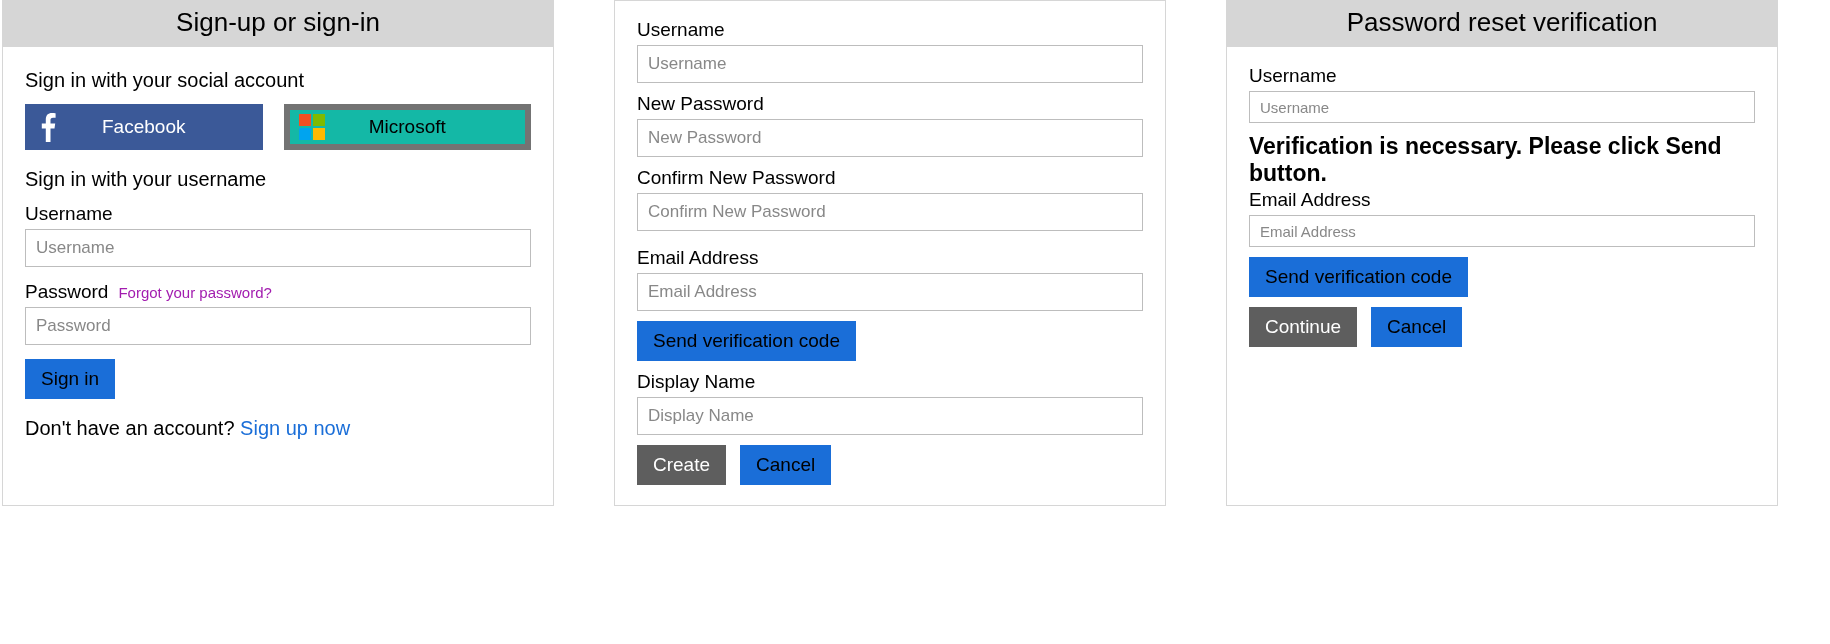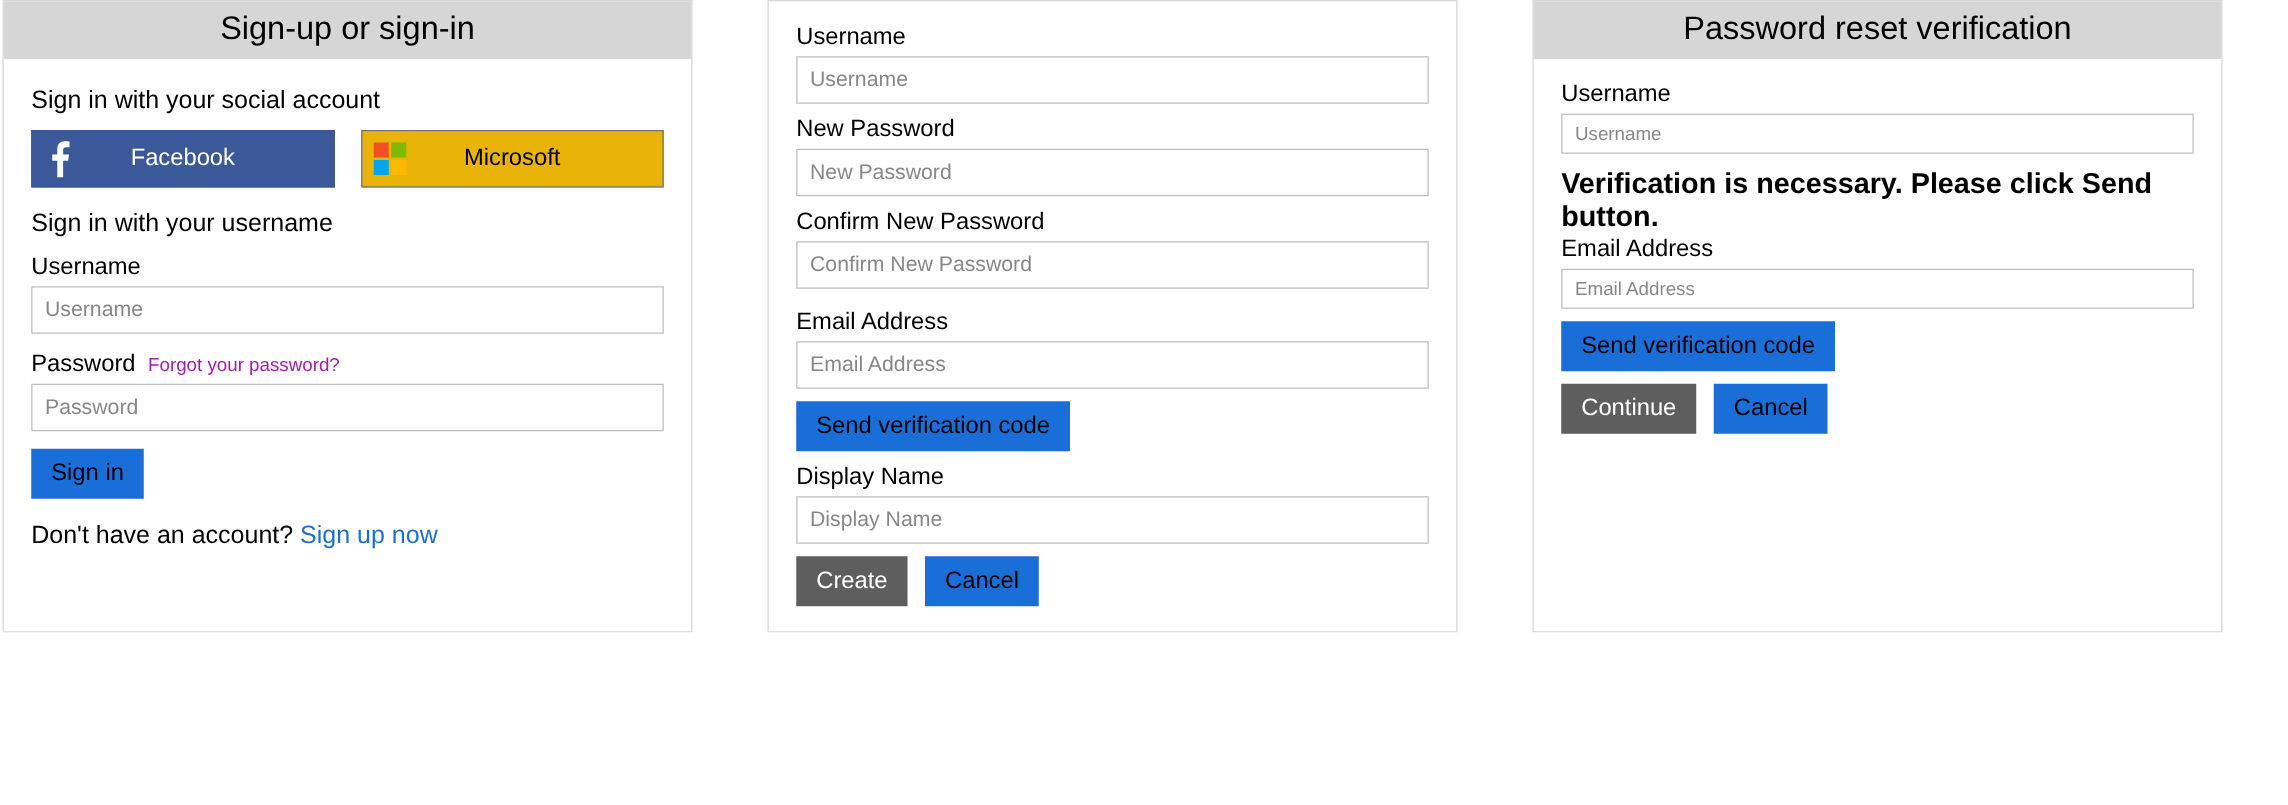--- a/index.html
+++ b/index.html
@@ -39,22 +39,22 @@
     margin-bottom: 18px;
   }
   .social-btn {
     flex: 1;
     height: 46px;
     display: flex;
     align-items: center;
     justify-content: flex-start;
     font-size: 19px;
     cursor: pointer;
-    border: 1px solid #737373;
-    background: #eab308;
+    border: 6px solid #737373;
+    background: #14b8a6;
     color: #000;
     padding: 0;
   }
   .social-btn.facebook {
     background: #3b5998;
     color: #fff;
     border: 1px solid #3b5998;
   }
   .social-icon-box {
     width: 44px;

